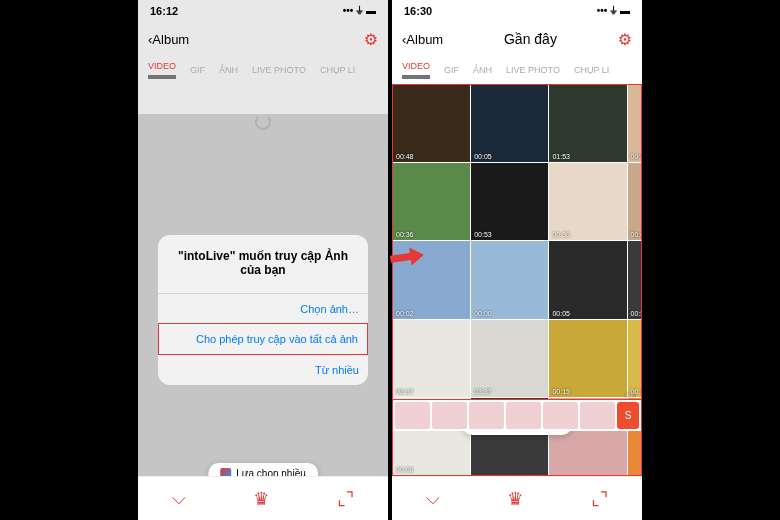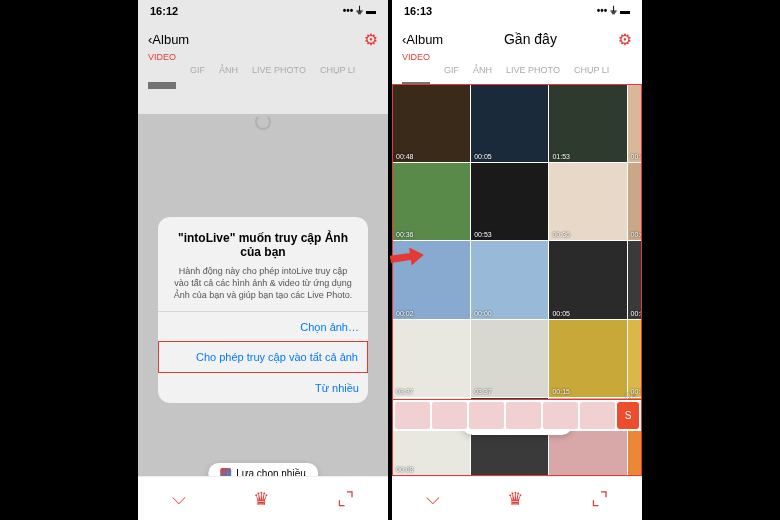--- a/index.html
+++ b/index.html
@@ -8,21 +8,21 @@
 .phone { width: 250px; height: 520px; background: #fff; position: relative; overflow: hidden; }
 .phone.left { background: #e8e8e8; }
 .status-bar { height: 22px; display: flex; justify-content: space-between; align-items: center; padding: 0 12px; font-size: 11px; font-weight: 600; }
 .status-icons { display: flex; gap: 4px; align-items: center; font-size: 10px; }
 .nav-header { height: 34px; display: flex; justify-content: space-between; align-items: center; padding: 0 10px; }
 .back-btn { display: flex; align-items: center; font-size: 13px; cursor: pointer; }
 .header-title { font-size: 14px; font-weight: 400; }
 .gear { color: #e53935; }
 .tabs { display: flex; gap: 14px; padding: 0 10px; height: 28px; align-items: center; font-size: 9px; color: #aaa; font-weight: 500; }
 .tab { cursor: pointer; white-space: nowrap; }
-.tab.active { color: #e53935; border-bottom: 7px solid #737373; padding-bottom: 20px; }
+.tab.active { color: #e53935; border-bottom: 4px solid #737373; padding-bottom: 4px; }
 .content-area { position: relative; height: calc(100% - 84px - 44px); }
 .spinner { width: 16px; height: 16px; border: 2px solid #d0d0d0; border-top-color: transparent; border-radius: 50%; margin: 30px auto; }
 .overlay { position: absolute; inset: 0; background: rgba(0,0,0,0.15); display: flex; flex-direction: column; justify-content: center; align-items: center; }
 .alert { background: #f2f2f2; border-radius: 12px; width: 210px; text-align: center; overflow: hidden; }
 .alert-head { padding: 14px 14px 10px; }
 .alert-title { font-size: 12px; font-weight: 600; margin-bottom: 6px; }
 .alert-msg { font-size: 9px; color: #555; line-height: 1.35; }
 .alert-btn { border-top: 1px solid #d6d6d6; padding: 9px; font-size: 11px; color: #007aff; cursor: pointer; text-align: right; }
 .alert-btn.highlight { border: 1.5px solid #e53935; margin: -1px 0; position: relative; }
 .multi-select { position: absolute; bottom: 22px; left: 50%; transform: translateX(-50%); background: #fff; border-radius: 16px; padding: 5px 12px; font-size: 10px; display: flex; align-items: center; gap: 5px; box-shadow: 0 2px 6px rgba(0,0,0,0.2); }
@@ -63,42 +63,41 @@
       <span class="tab">ẢNH</span>
       <span class="tab">LIVE PHOTO</span>
       <span class="tab">CHỤP LI</span>
     </div>
     <div class="content-area">
       <div class="spinner"></div>
       <div class="overlay">
         <div class="alert">
           <div class="alert-head">
             <div class="alert-title">"intoLive" muốn truy cập Ảnh của bạn</div>
-            <div class="alert-msg">Hành động này cho phép intoLive truy cập vào tất cả các hình ảnh &amp; video từ ứng dụng Ảnh của bạn và giúp bạn tạo các Live Photo.</div>
           </div>
           <div class="alert-btn">Chọn ảnh…</div>
           <div class="alert-btn highlight">Cho phép truy cập vào tất cả ảnh</div>
           <div class="alert-btn">Từ nhiều</div>
         </div>
         <div class="multi-select">
           <span class="multi-icon"></span>
           <span>Lựa chọn nhiều</span>
         </div>
       </div>
     </div>
     <div class="bottom-bar">
       <span class="bottom-icon">⌵</span>
       <span class="bottom-icon">♛</span>
       <span class="bottom-icon">⌞⌝</span>
     </div>
   </div>
 
   <div class="phone">
     <div class="status-bar">
-      <span>16:13</span>
+      <span>16:30</span>
       <span class="status-icons">••• ⏚ ▬</span>
     </div>
     <div class="nav-header">
       <div class="back-btn">
         <span>‹</span>
         <span>Album</span>
       </div>
       <span class="header-title">Gần đây</span>
       <span class="gear">⚙</span>
     </div>

